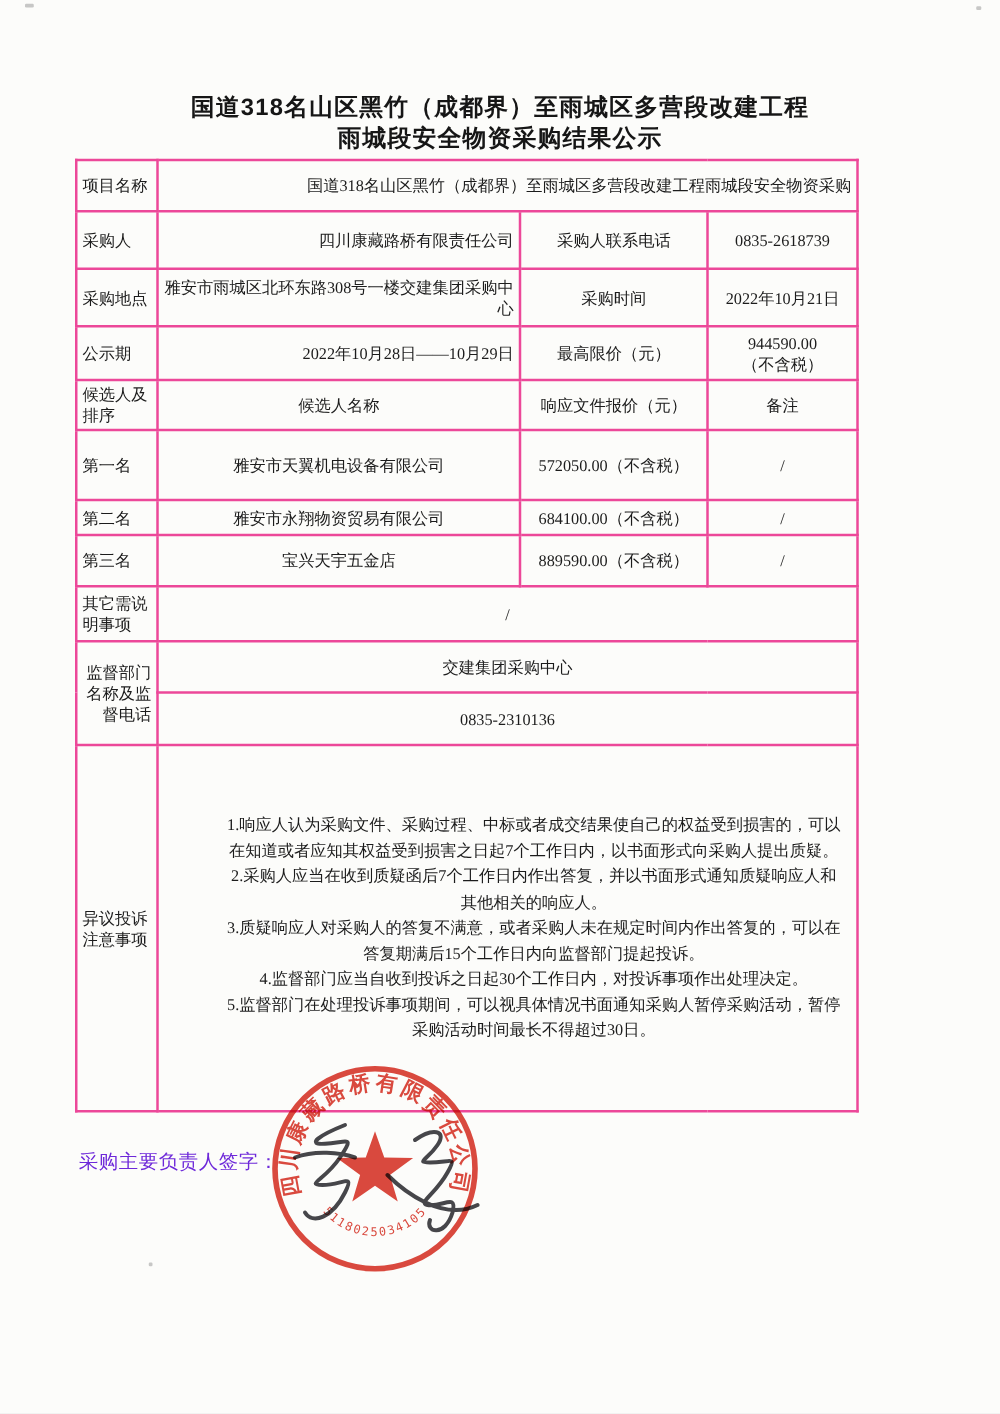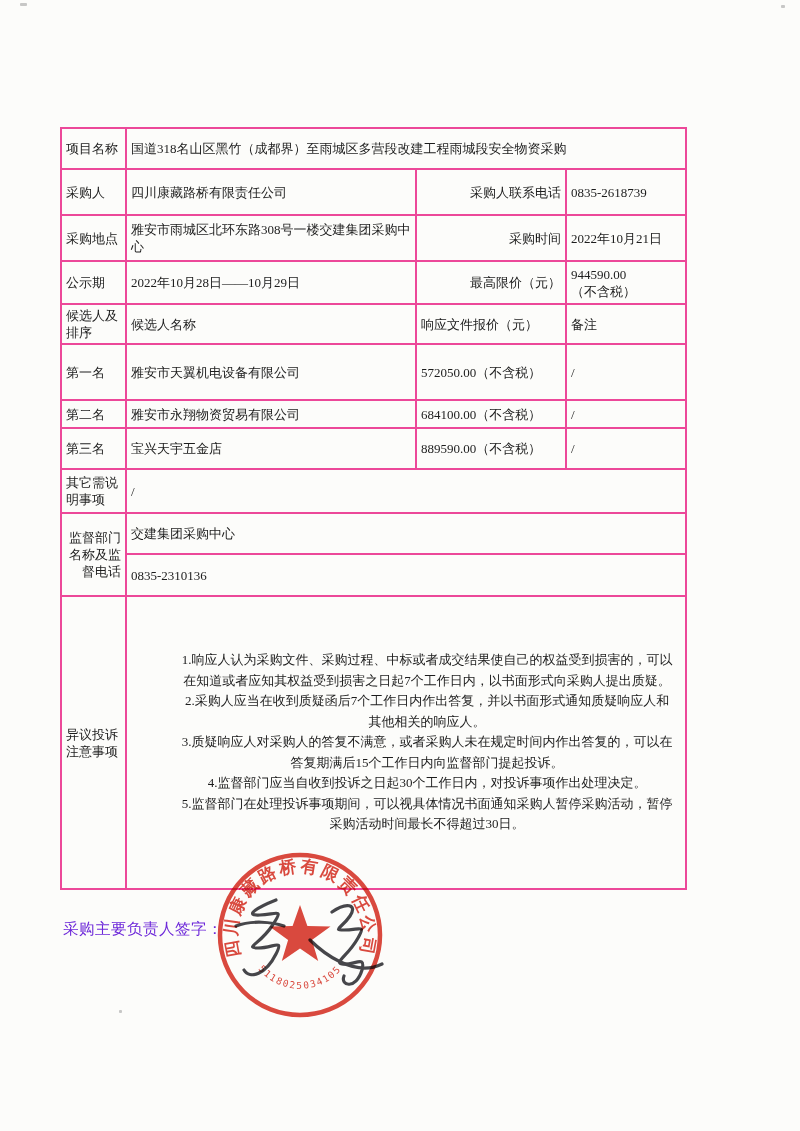--- a/index.html
+++ b/index.html
@@ -21,22 +21,22 @@
   table.doc-table {
     position:absolute; left:60px; top:127px; width:625px;
     border-collapse:collapse; table-layout:fixed;
   }
   .doc-table td {
     border:2px solid #ec4899; font-size:13px; line-height:17px;
     padding:2px 4px; vertical-align:middle; word-break:break-all;
   }
   .lab { text-align:left; padding-left:5px; padding-right:2px; }
   .lab-c { text-align:right; padding-left:2px; padding-right:2px; }
-  .val-l { text-align:left; padding-left:7px; }
-  .cen { }
+  .val-l { text-align:right; padding-left:7px; }
+  .cen { text-align:center; }
   .obj-cell { vertical-align:middle; }
   .obj-text { padding:4px 6px 4px 5px; line-height:20.5px; text-align:center;margin-left:43px; }
   .sign-label {
     position:absolute; left:63px; top:919px; font-size:15.5px;
     letter-spacing:.5px; color:#6d28d9;
   }
   .stamp-wrap {
     position:absolute; left:213px; top:848px; width:174px; height:174px;
     mix-blend-mode:multiply; opacity:.92;
   }
@@ -47,20 +47,24 @@
 </style>
 </head>
 <body>
 
 <div class="page">
 
   <div class="speck" style="left:20px; top:3px; width:7px; height:3px;"></div>
   <div class="speck" style="left:781px; top:5px; width:4px; height:3px;"></div>
   <div class="speck" style="left:119px; top:1010px; width:3px; height:3px;"></div>
 
+  <div class="doc-title">
+    <div>国道318名山区黑竹（成都界）至雨城区多营段改建工程</div>
+    <div>雨城段安全物资采购结果公示</div>
+  </div>
 
   <table class="doc-table">
     <colgroup>
       <col style="width:65px">
         <col style="width:290px">
         <col style="width:150px">
         <col style="width:120px">
     </colgroup>
     <tbody>
       <tr style="height:41px">

